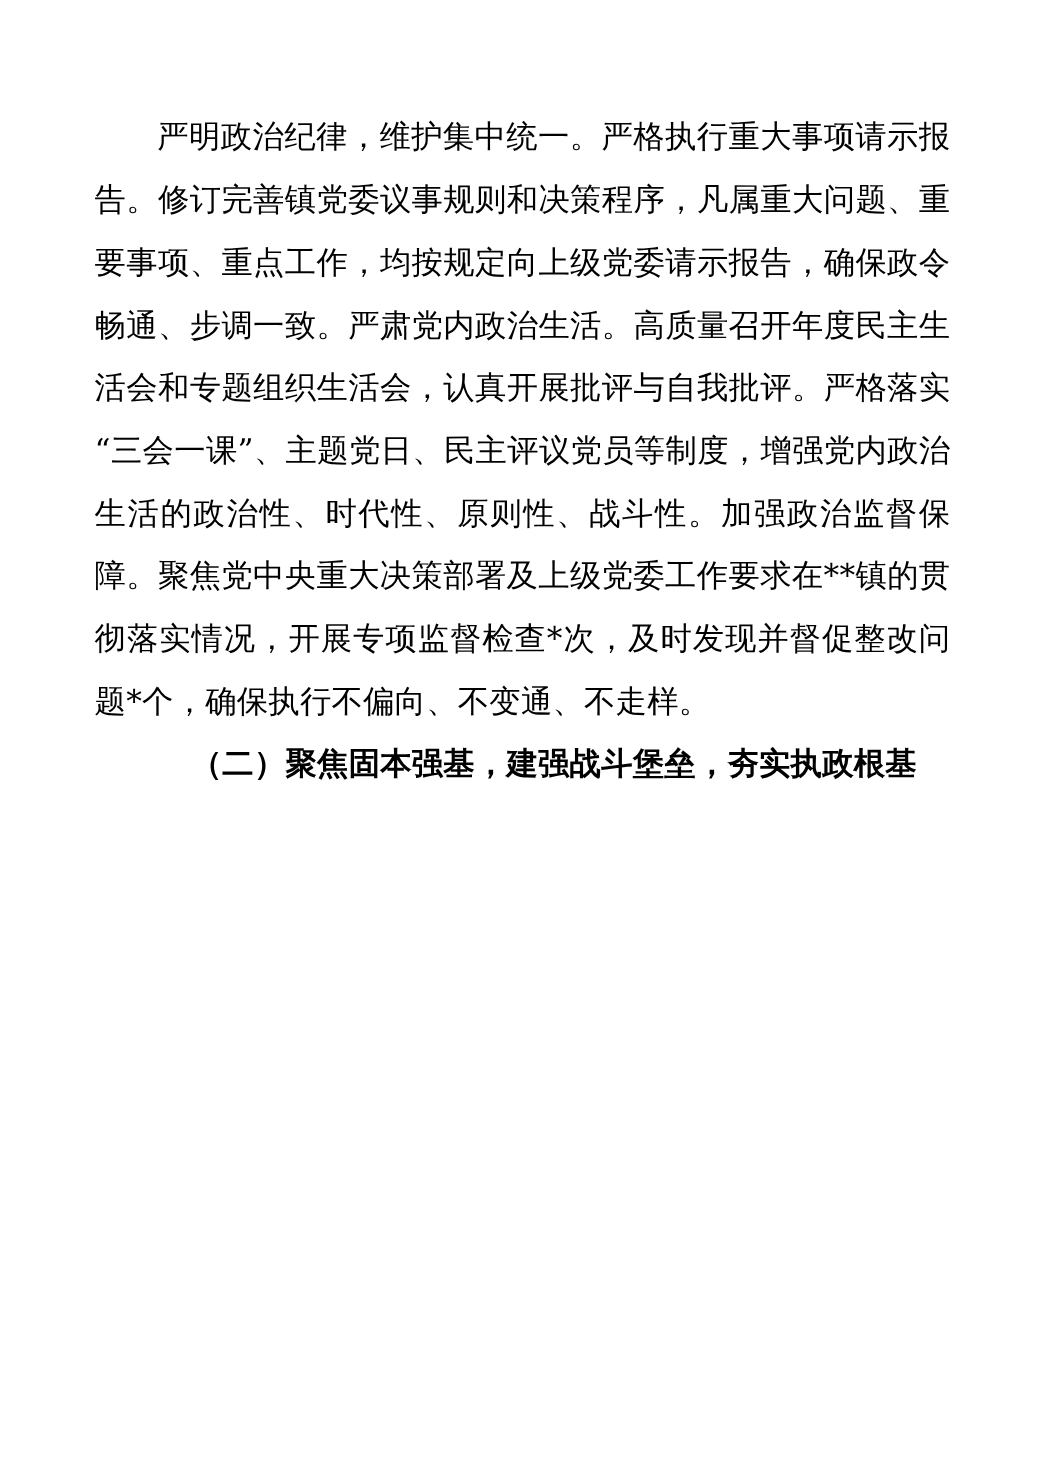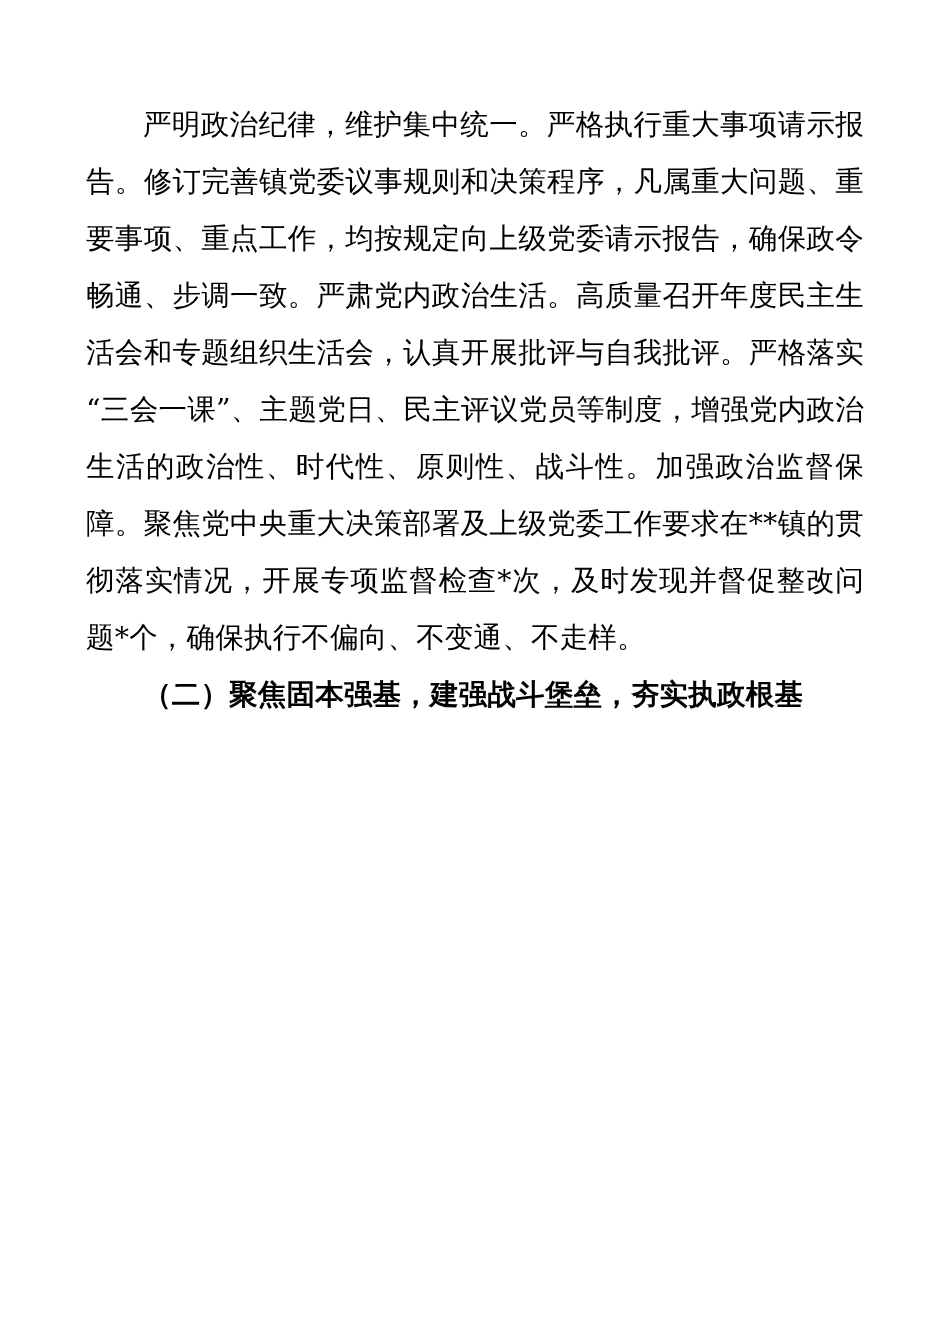--- a/index.html
+++ b/index.html
@@ -33,21 +33,21 @@
     text-indent: 2em;
     letter-spacing: 0.2px;
     font-family: "DejaVu Serif", "Liberation Serif", serif;
   }
   p.heading {
     margin: 0;
     font-size: 28.5px;
     line-height: 57px;
     font-weight: bold;
     text-indent: 2em;
-    text-align: left;
+    text-align: center;
     letter-spacing: 0.2px;
     font-family: "DejaVu Sans", "Liberation Sans", sans-serif;
   }
 </style>
 </head>
 <body>
 
 <div class="page">
   <div class="doc-body">
     <p class="para">严明政治纪律，维护集中统一。严格执行重大事项请示报告。修订完善镇党委议事规则和决策程序，凡属重大问题、重要事项、重点工作，均按规定向上级党委请示报告，确保政令畅通、步调一致。严肃党内政治生活。高质量召开年度民主生活会和专题组织生活会，认真开展批评与自我批评。严格落实“三会一课”、主题党日、民主评议党员等制度，增强党内政治生活的政治性、时代性、原则性、战斗性。加强政治监督保障。聚焦党中央重大决策部署及上级党委工作要求在**镇的贯彻落实情况，开展专项监督检查*次，及时发现并督促整改问题*个，确保执行不偏向、不变通、不走样。</p>

